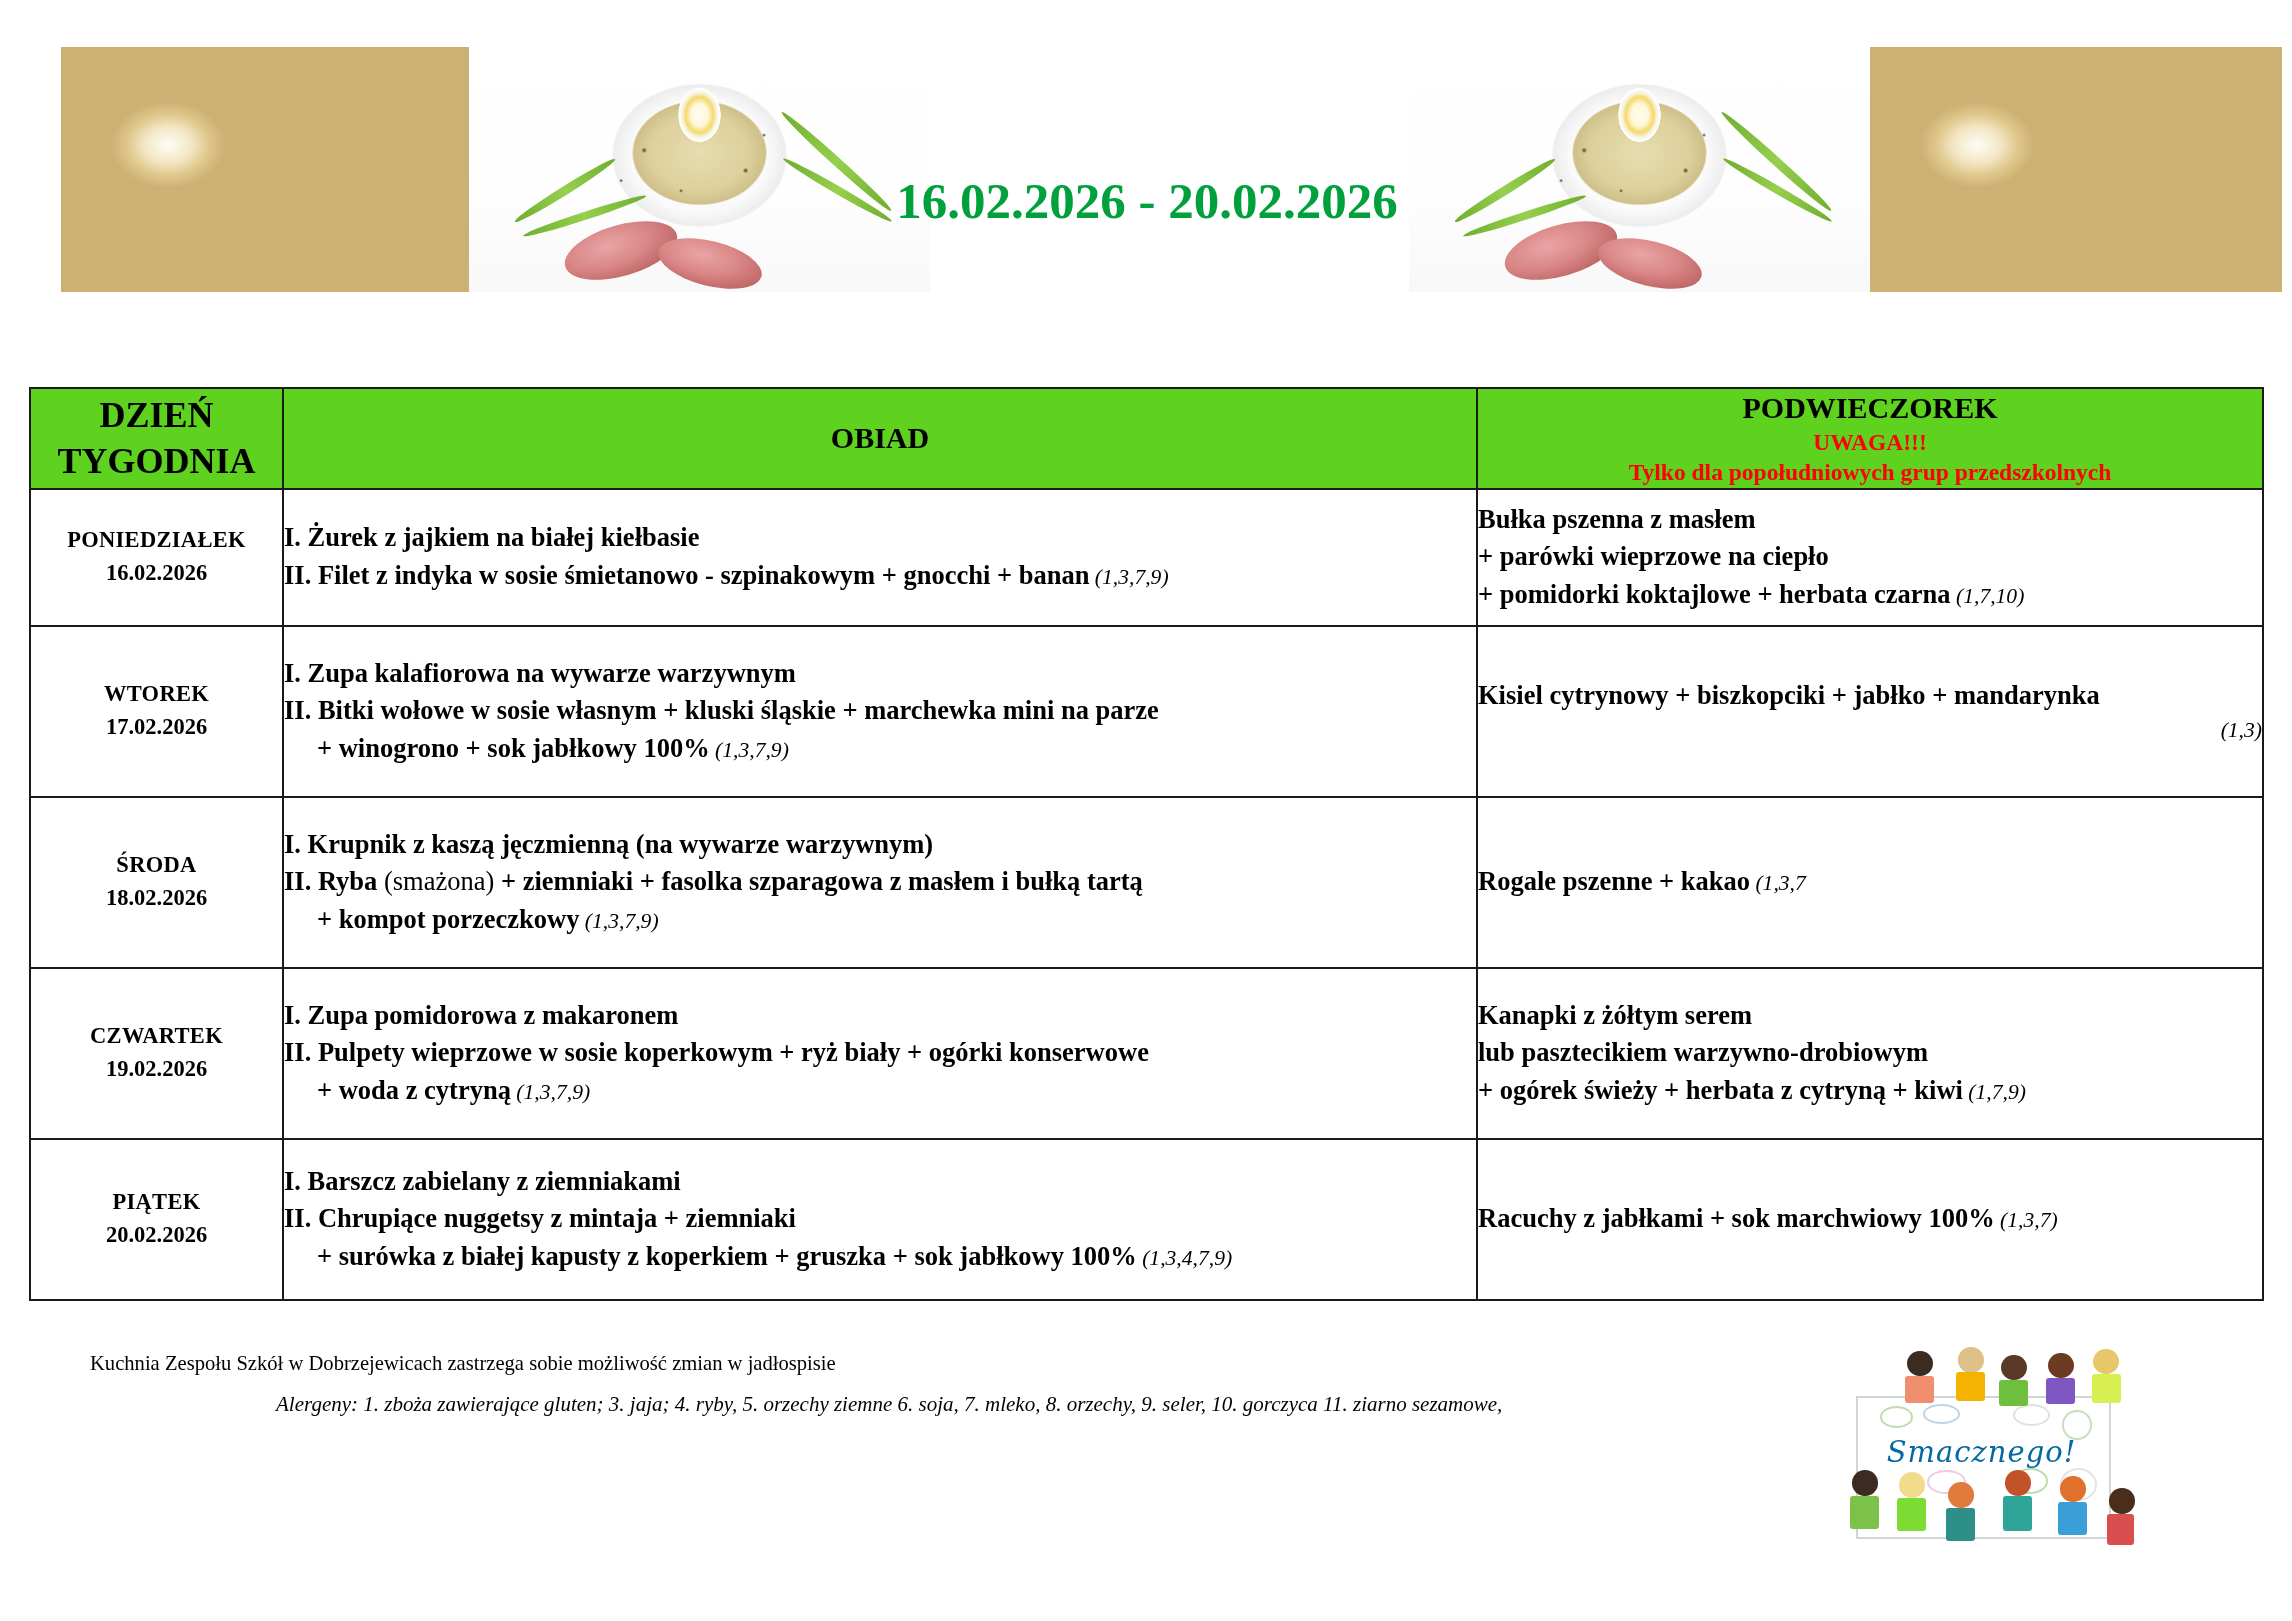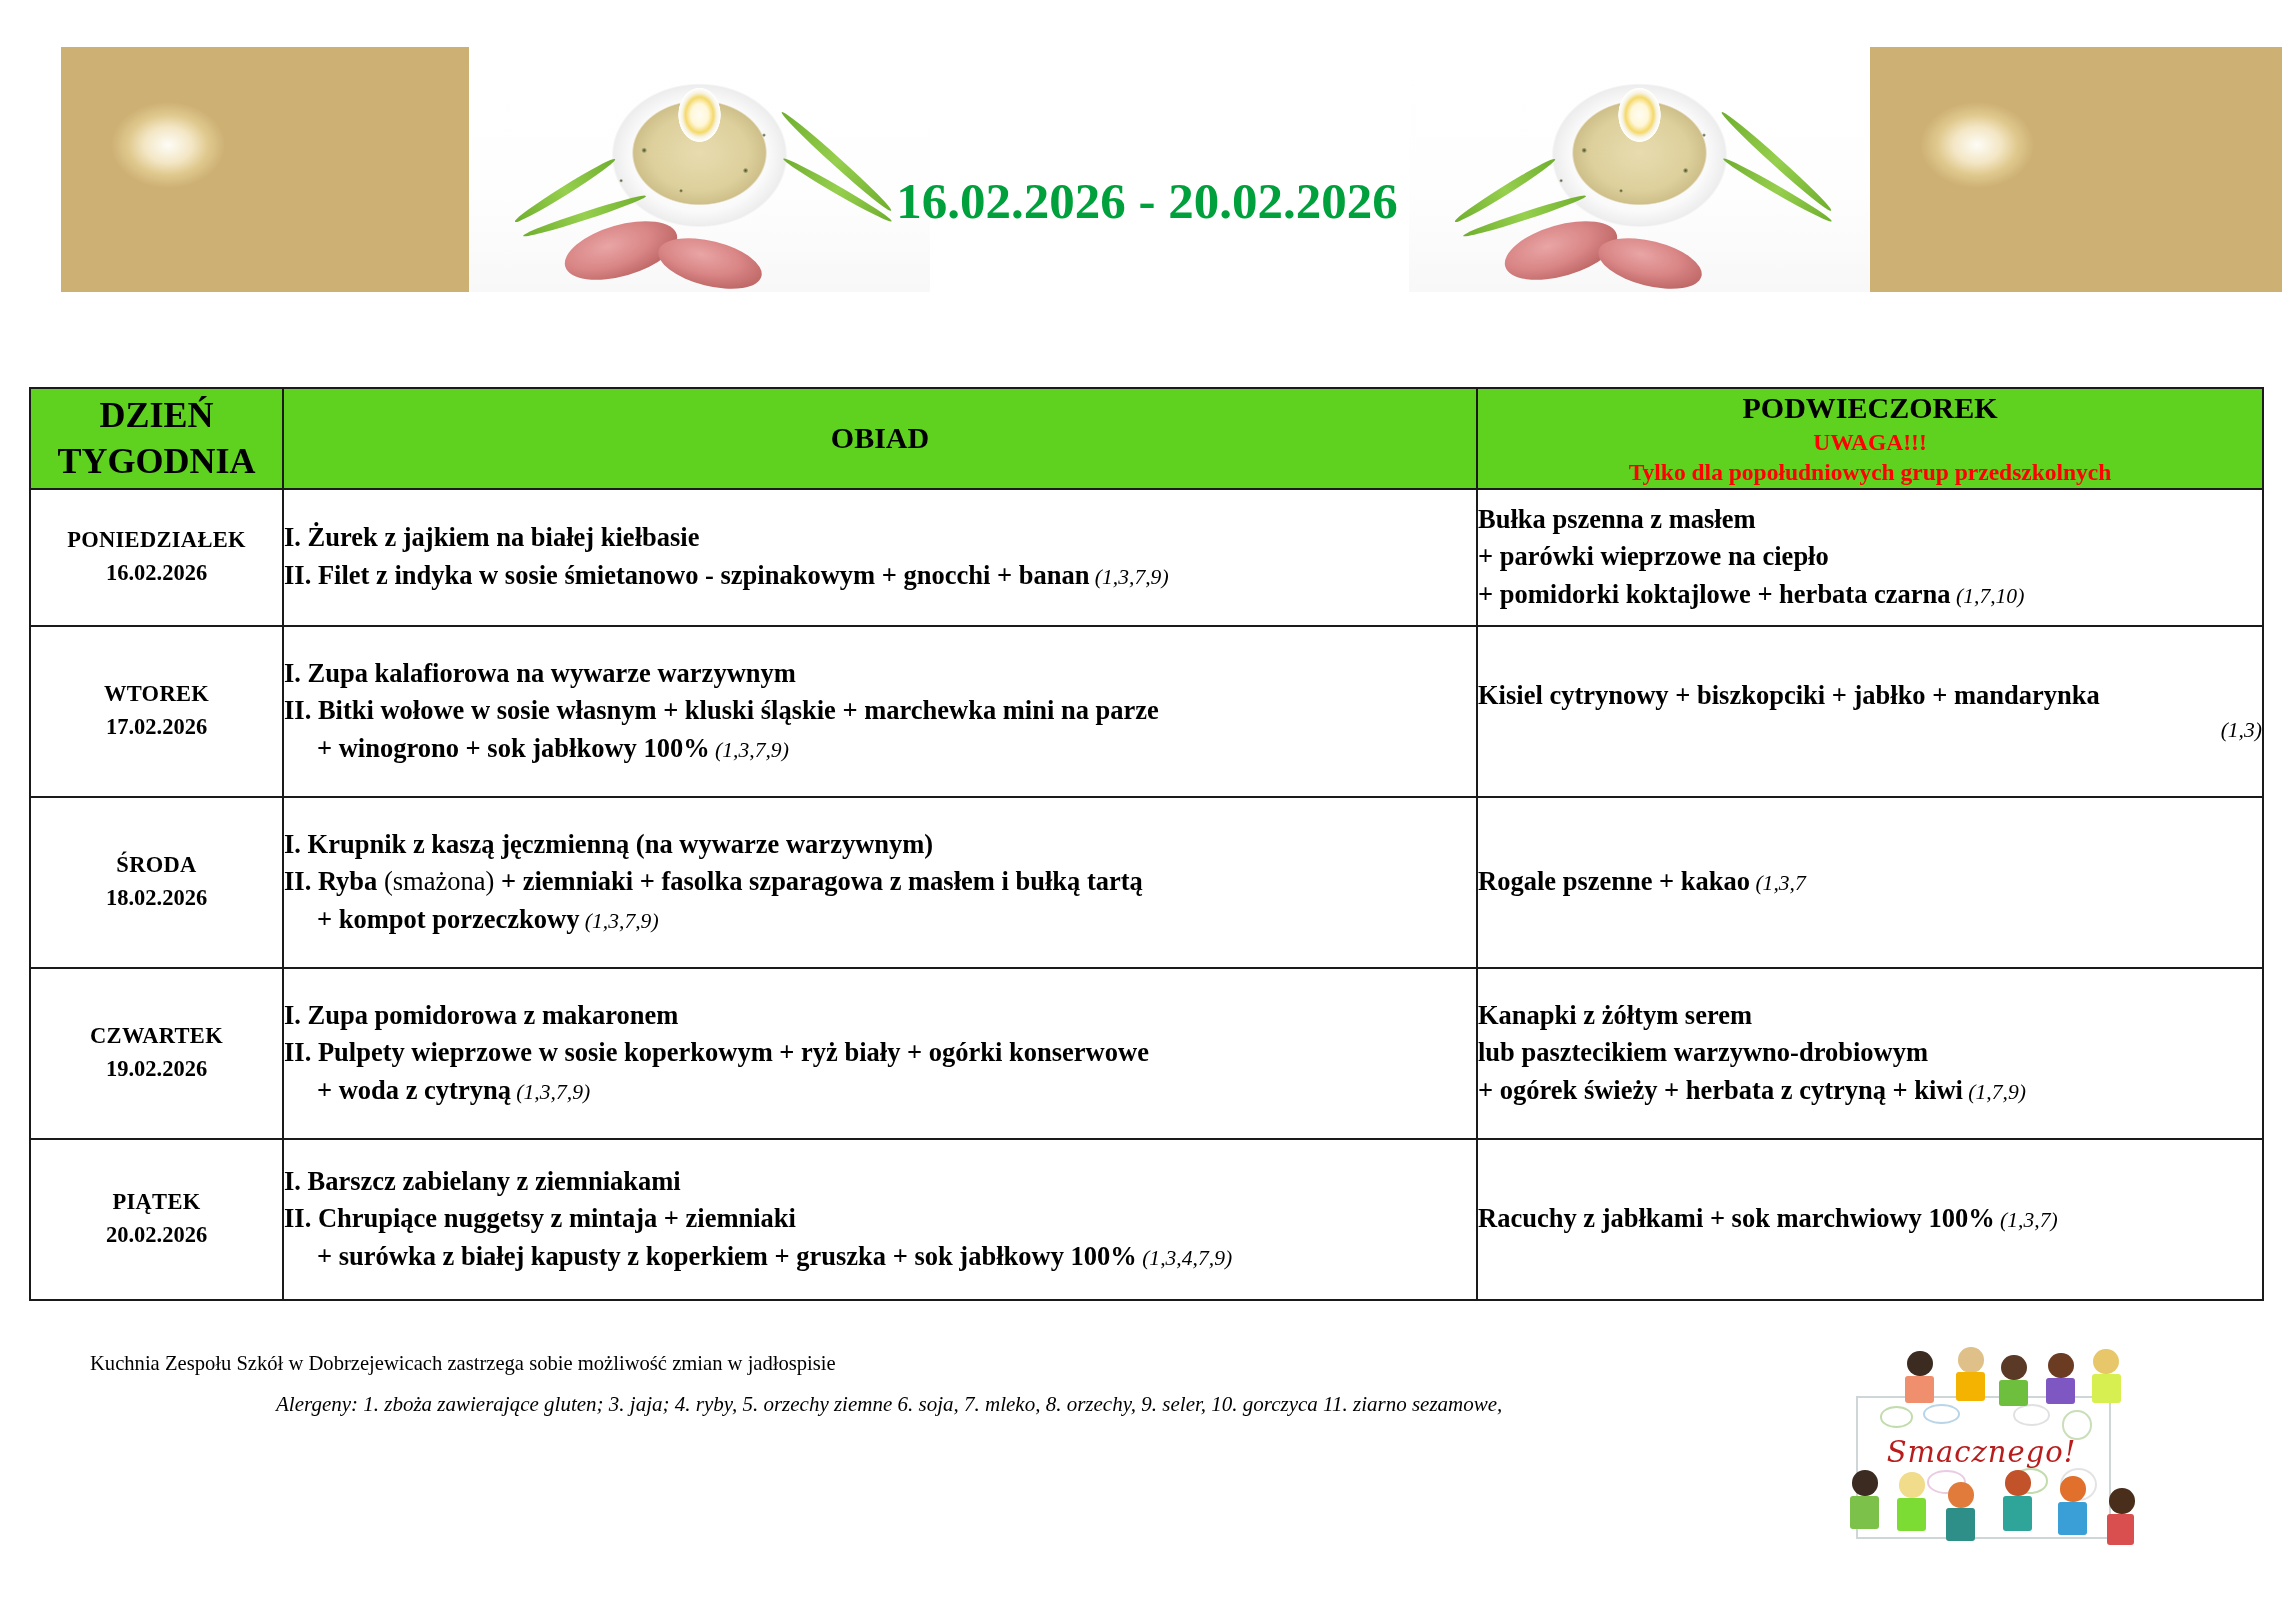--- a/index.html
+++ b/index.html
@@ -224,21 +224,21 @@
   }
   .logo-text {
     position: absolute;
     left: 35px;
     top: 90px;
     width: 251px;
     text-align: center;
     font-family: "DejaVu Serif", serif;
     font-style: italic;
     font-size: 29px;
-    color: #b91c1c;
+    color: #0369a1;
     letter-spacing: 1px;
   }
   .kid {
     position: absolute;
     border-radius: 2.9px;
   }
   .kid-head {
     position: absolute;
     border-radius: 50%;
   }

